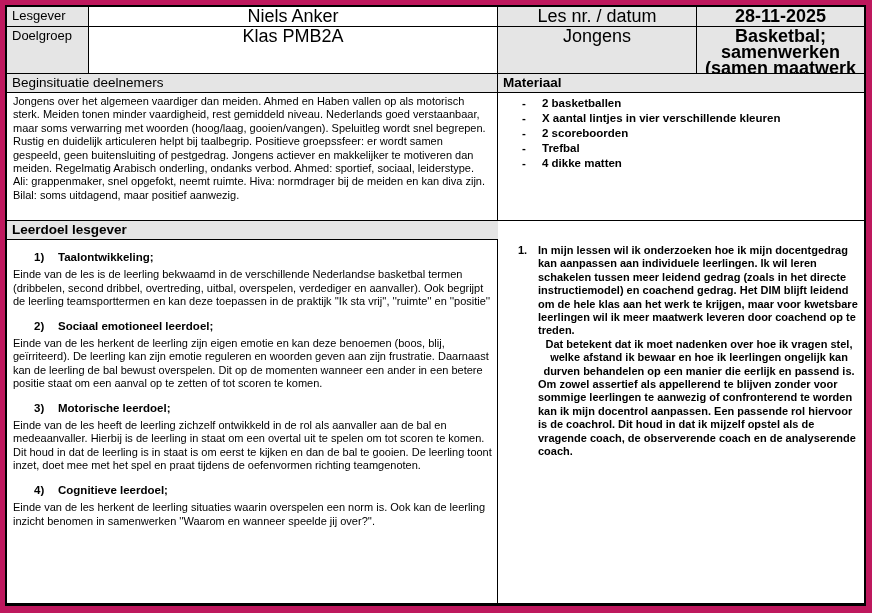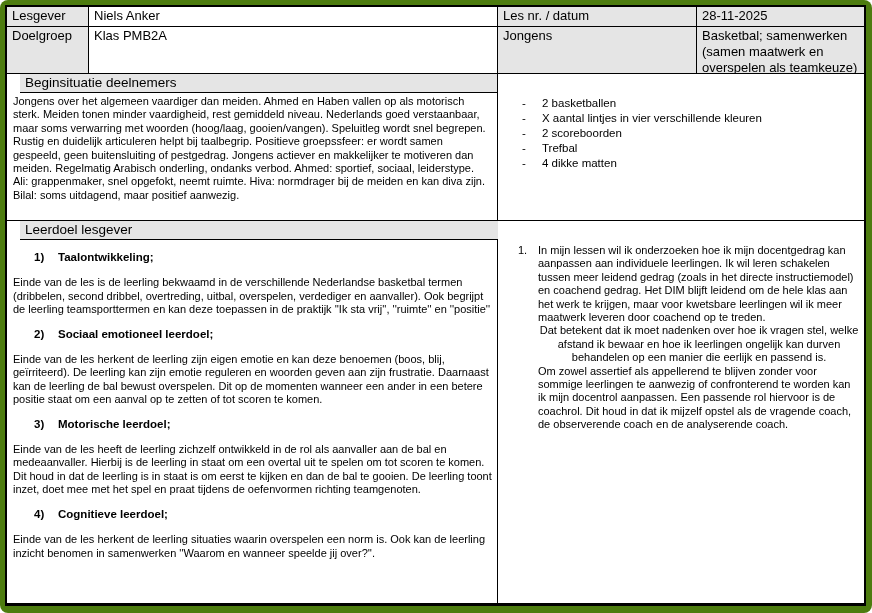--- a/index.html
+++ b/index.html
@@ -6,72 +6,71 @@
     margin: 0;
     padding: 0;
     background: #ffffff;
     font-family: "Liberation Sans", sans-serif;
     color: #000000;
   }
   .page {
     position: relative;
     width: 872px;
     height: 613px;
-    background: #4d7c0f;
+    background: #be185d;
     overflow: hidden;
-    border-radius: 8px;
   }
   .doc {
     position: absolute;
     left: 5px;
     top: 5px;
     width: 861px;
     height: 601px;
     border: 2px solid #000000;
     box-sizing: border-box;
     display: flex;
     flex-direction: column;
     background: #ffffff;
   }
   .cell {
     box-sizing: border-box;
     border-right: 1px solid #000000;
     border-bottom: 1px solid #000000;
     overflow: hidden;
   }
-  .cell.last { border-right: none; }
+  .cell.last { border-right: none; font-weight: bold; }
   .grid-top {
     display: grid;
     grid-template-columns: 82px 409px 199px 1fr;
     grid-template-rows: 20px 47px;
   }
   .label-cell {
     background: #e5e5e5;
     font-size: 13px;
     padding: 1px 5px;
     line-height: 16px;
   }
   .value-cell {
-    font-size: 13px;
+    font-size: 18px;
     padding: 1px 5px;
     line-height: 16px;
+    text-align: center;
   }
   .value-cell.gray { background: #e5e5e5; }
   .section-row {
     display: grid;
     grid-template-columns: 491px 1fr;
     height: 19px;
     flex-shrink: 0;
   }
   .section-header {
     background: #e5e5e5;
     font-size: 13.5px;
     line-height: 17px;
     padding: 0 5px;
-    margin-left: 13px;
   }
   .content-row {
     display: grid;
     grid-template-columns: 491px 1fr;
   }
   .content-row.fixed { height: 128px; flex-shrink: 0; }
   .content-row.grow { flex: 1 1 auto; }
   .body-text {
     font-size: 11px;
     line-height: 13.4px;
@@ -94,21 +93,21 @@
     display: flex;
     font-weight: bold;
     font-size: 11.5px;
     line-height: 13.4px;
     margin: 11px 0 0 27px;
   }
   .goal-num { width: 24px; flex-shrink: 0; }
   .goal-text {
     font-size: 11px;
     line-height: 13.4px;
-    margin-top: 12px;
+    margin-top: 4px;
     padding: 0 4px 0 6px;
   }
   .goals-cell { padding-top: 0; }
   
   .leerdoel-item {
     display: flex;
     font-size: 11px;
     line-height: 13.4px;
     margin-top: 4px;
     padding-left: 20px;
@@ -130,20 +129,21 @@
       <div class="cell last value-cell gray">28-11-2025</div>
 
       <div class="cell label-cell">Doelgroep</div>
       <div class="cell value-cell">Klas PMB2A</div>
       <div class="cell label-cell value-cell gray">Jongens</div>
       <div class="cell last value-cell gray">Basketbal; samenwerken (samen maatwerk en overspelen als teamkeuze)</div>
     </div>
 
     <div class="section-row">
       <div class="cell section-header">Beginsituatie deelnemers</div>
+      <div class="cell last section-header">Materiaal</div>
     </div>
 
     <div class="content-row fixed">
       <div class="cell body-text">Jongens over het algemeen vaardiger dan meiden. Ahmed en Haben vallen op als motorisch sterk. Meiden tonen minder vaardigheid, rest gemiddeld niveau. Nederlands goed verstaanbaar, maar soms verwarring met woorden (hoog/laag, gooien/vangen). Speluitleg wordt snel begrepen. Rustig en duidelijk articuleren helpt bij taalbegrip. Positieve groepssfeer: er wordt samen gespeeld, geen buitensluiting of pestgedrag. Jongens actiever en makkelijker te motiveren dan meiden. Regelmatig Arabisch onderling, ondanks verbod. Ahmed: sportief, sociaal, leiderstype. Ali: grappenmaker, snel opgefokt, neemt ruimte. Hiva: normdrager bij de meiden en kan diva zijn. Bilal: soms uitdagend, maar positief aanwezig.</div>
       <div class="cell last mat-list">
         <div class="mat-item">
           <span class="mat-dash">-</span>
           <span>2 basketballen</span>
         </div>
         <div class="mat-item">

